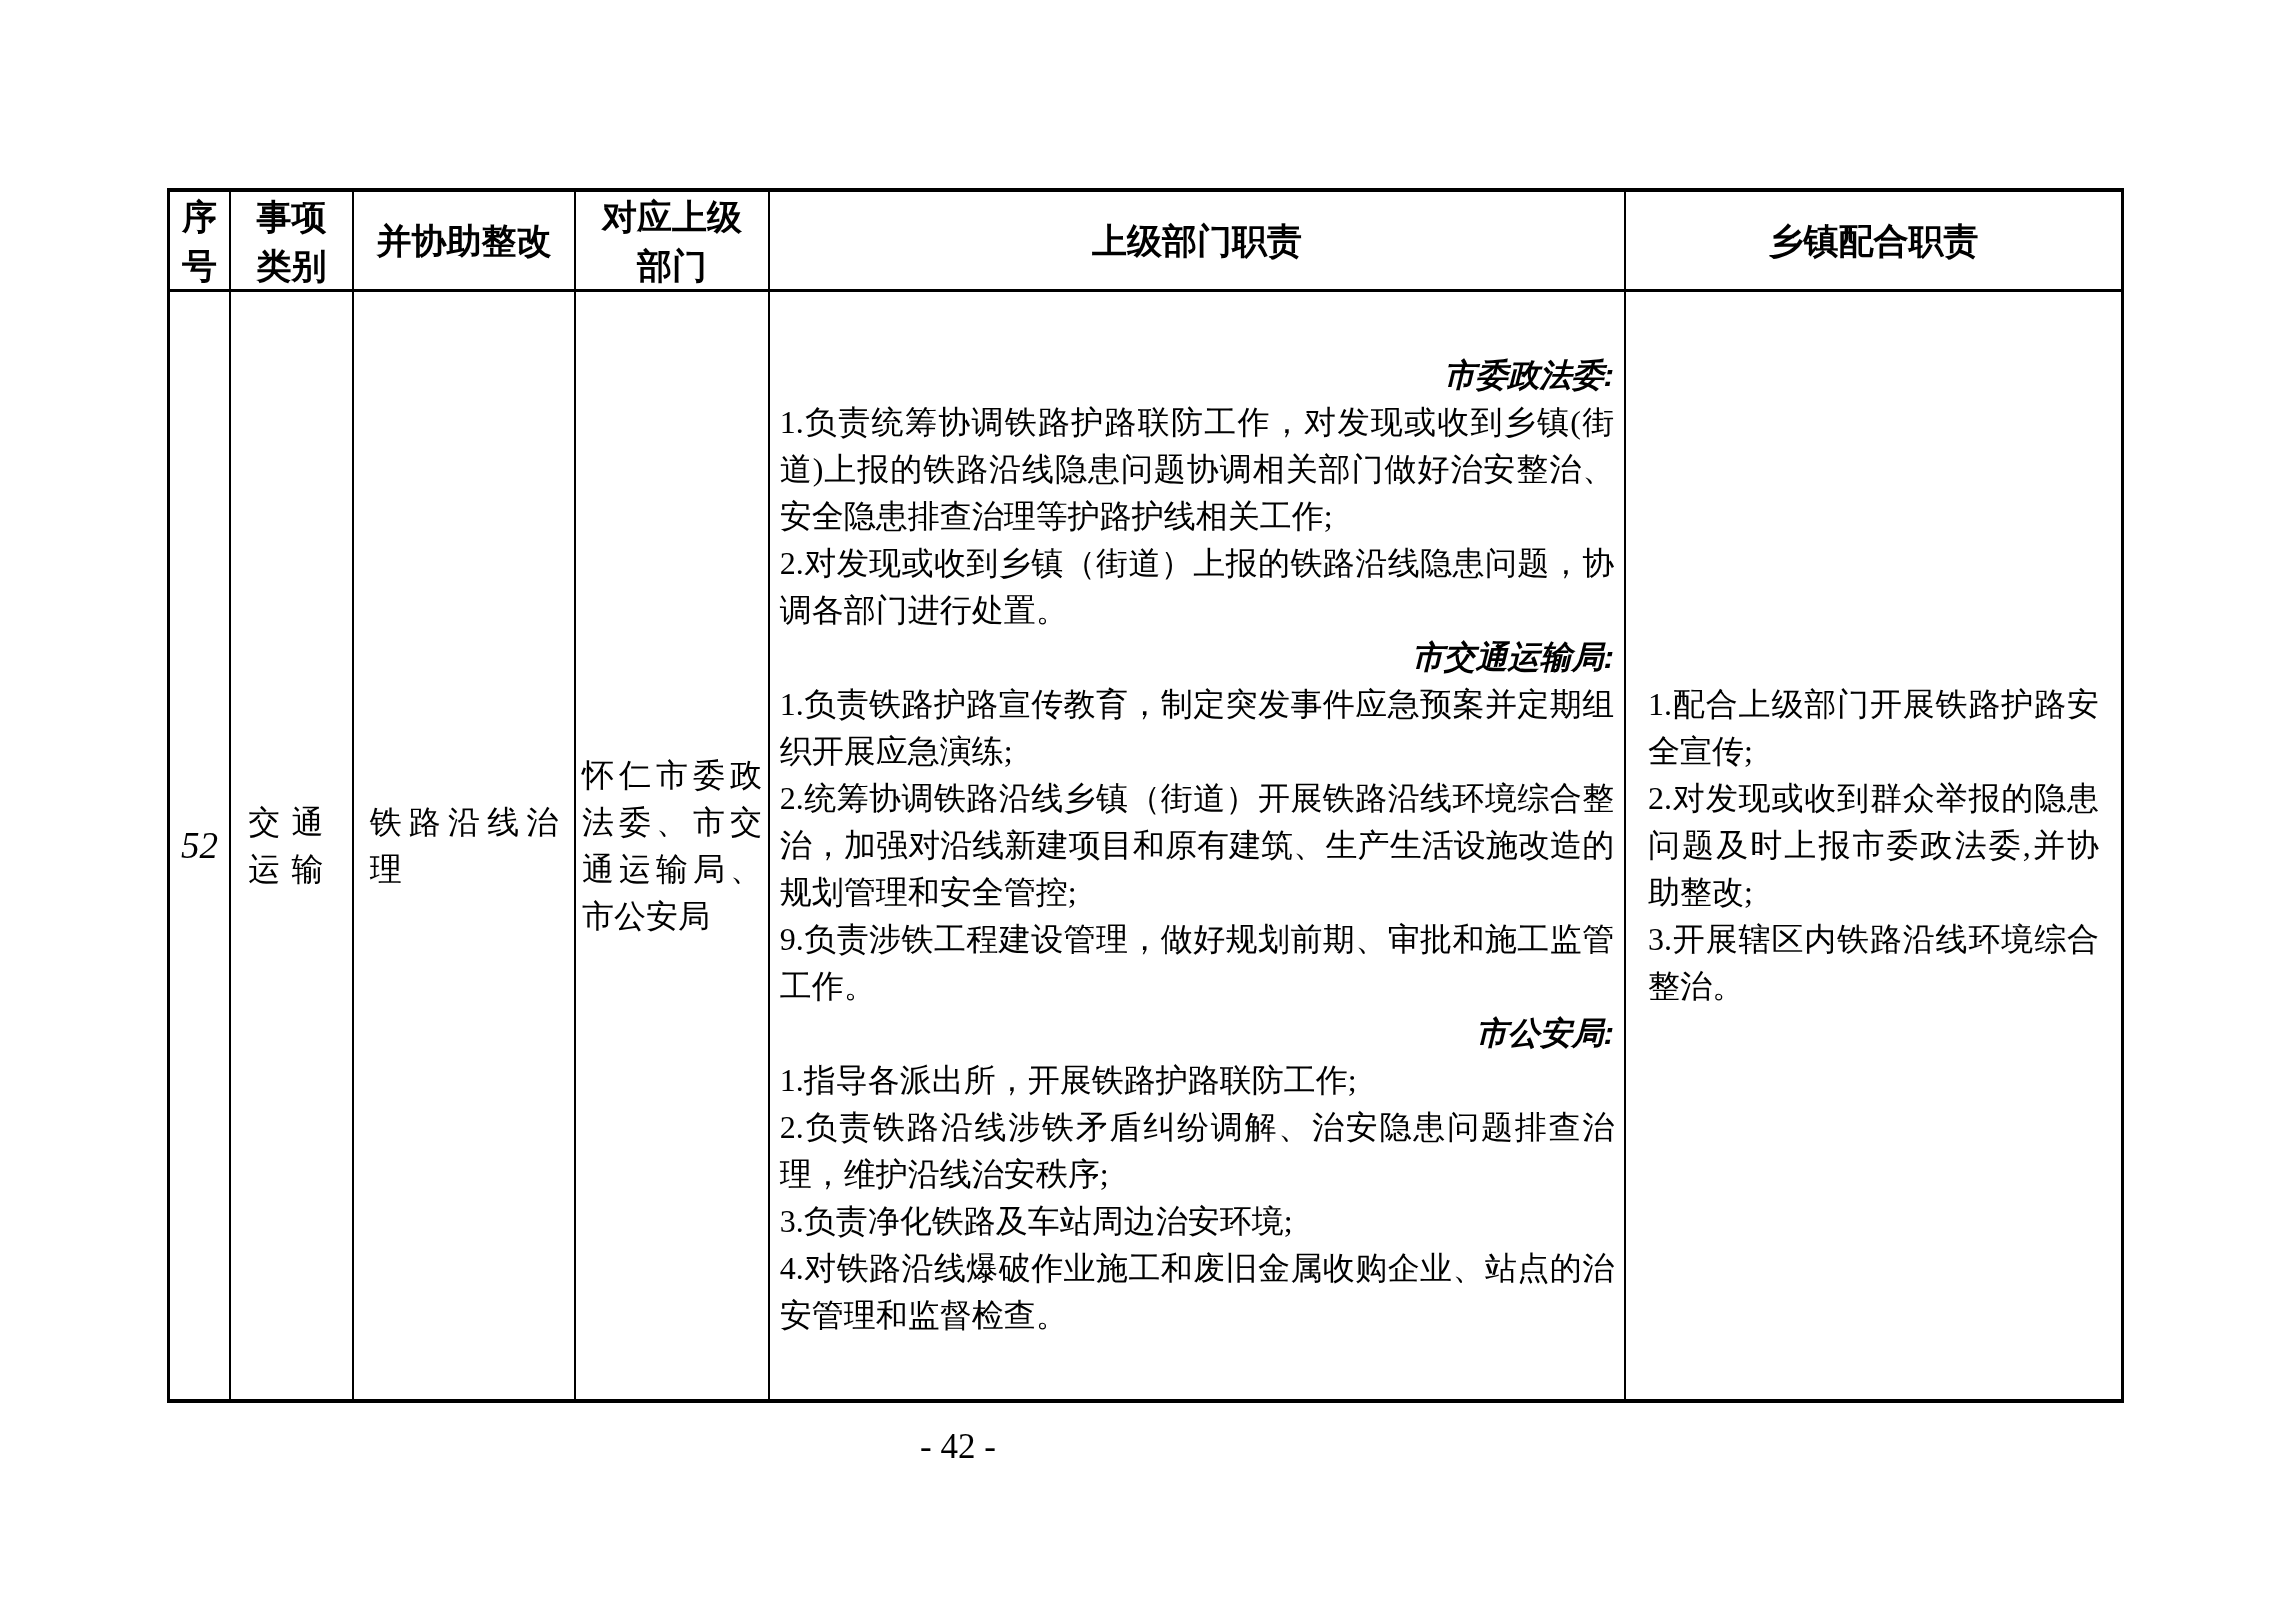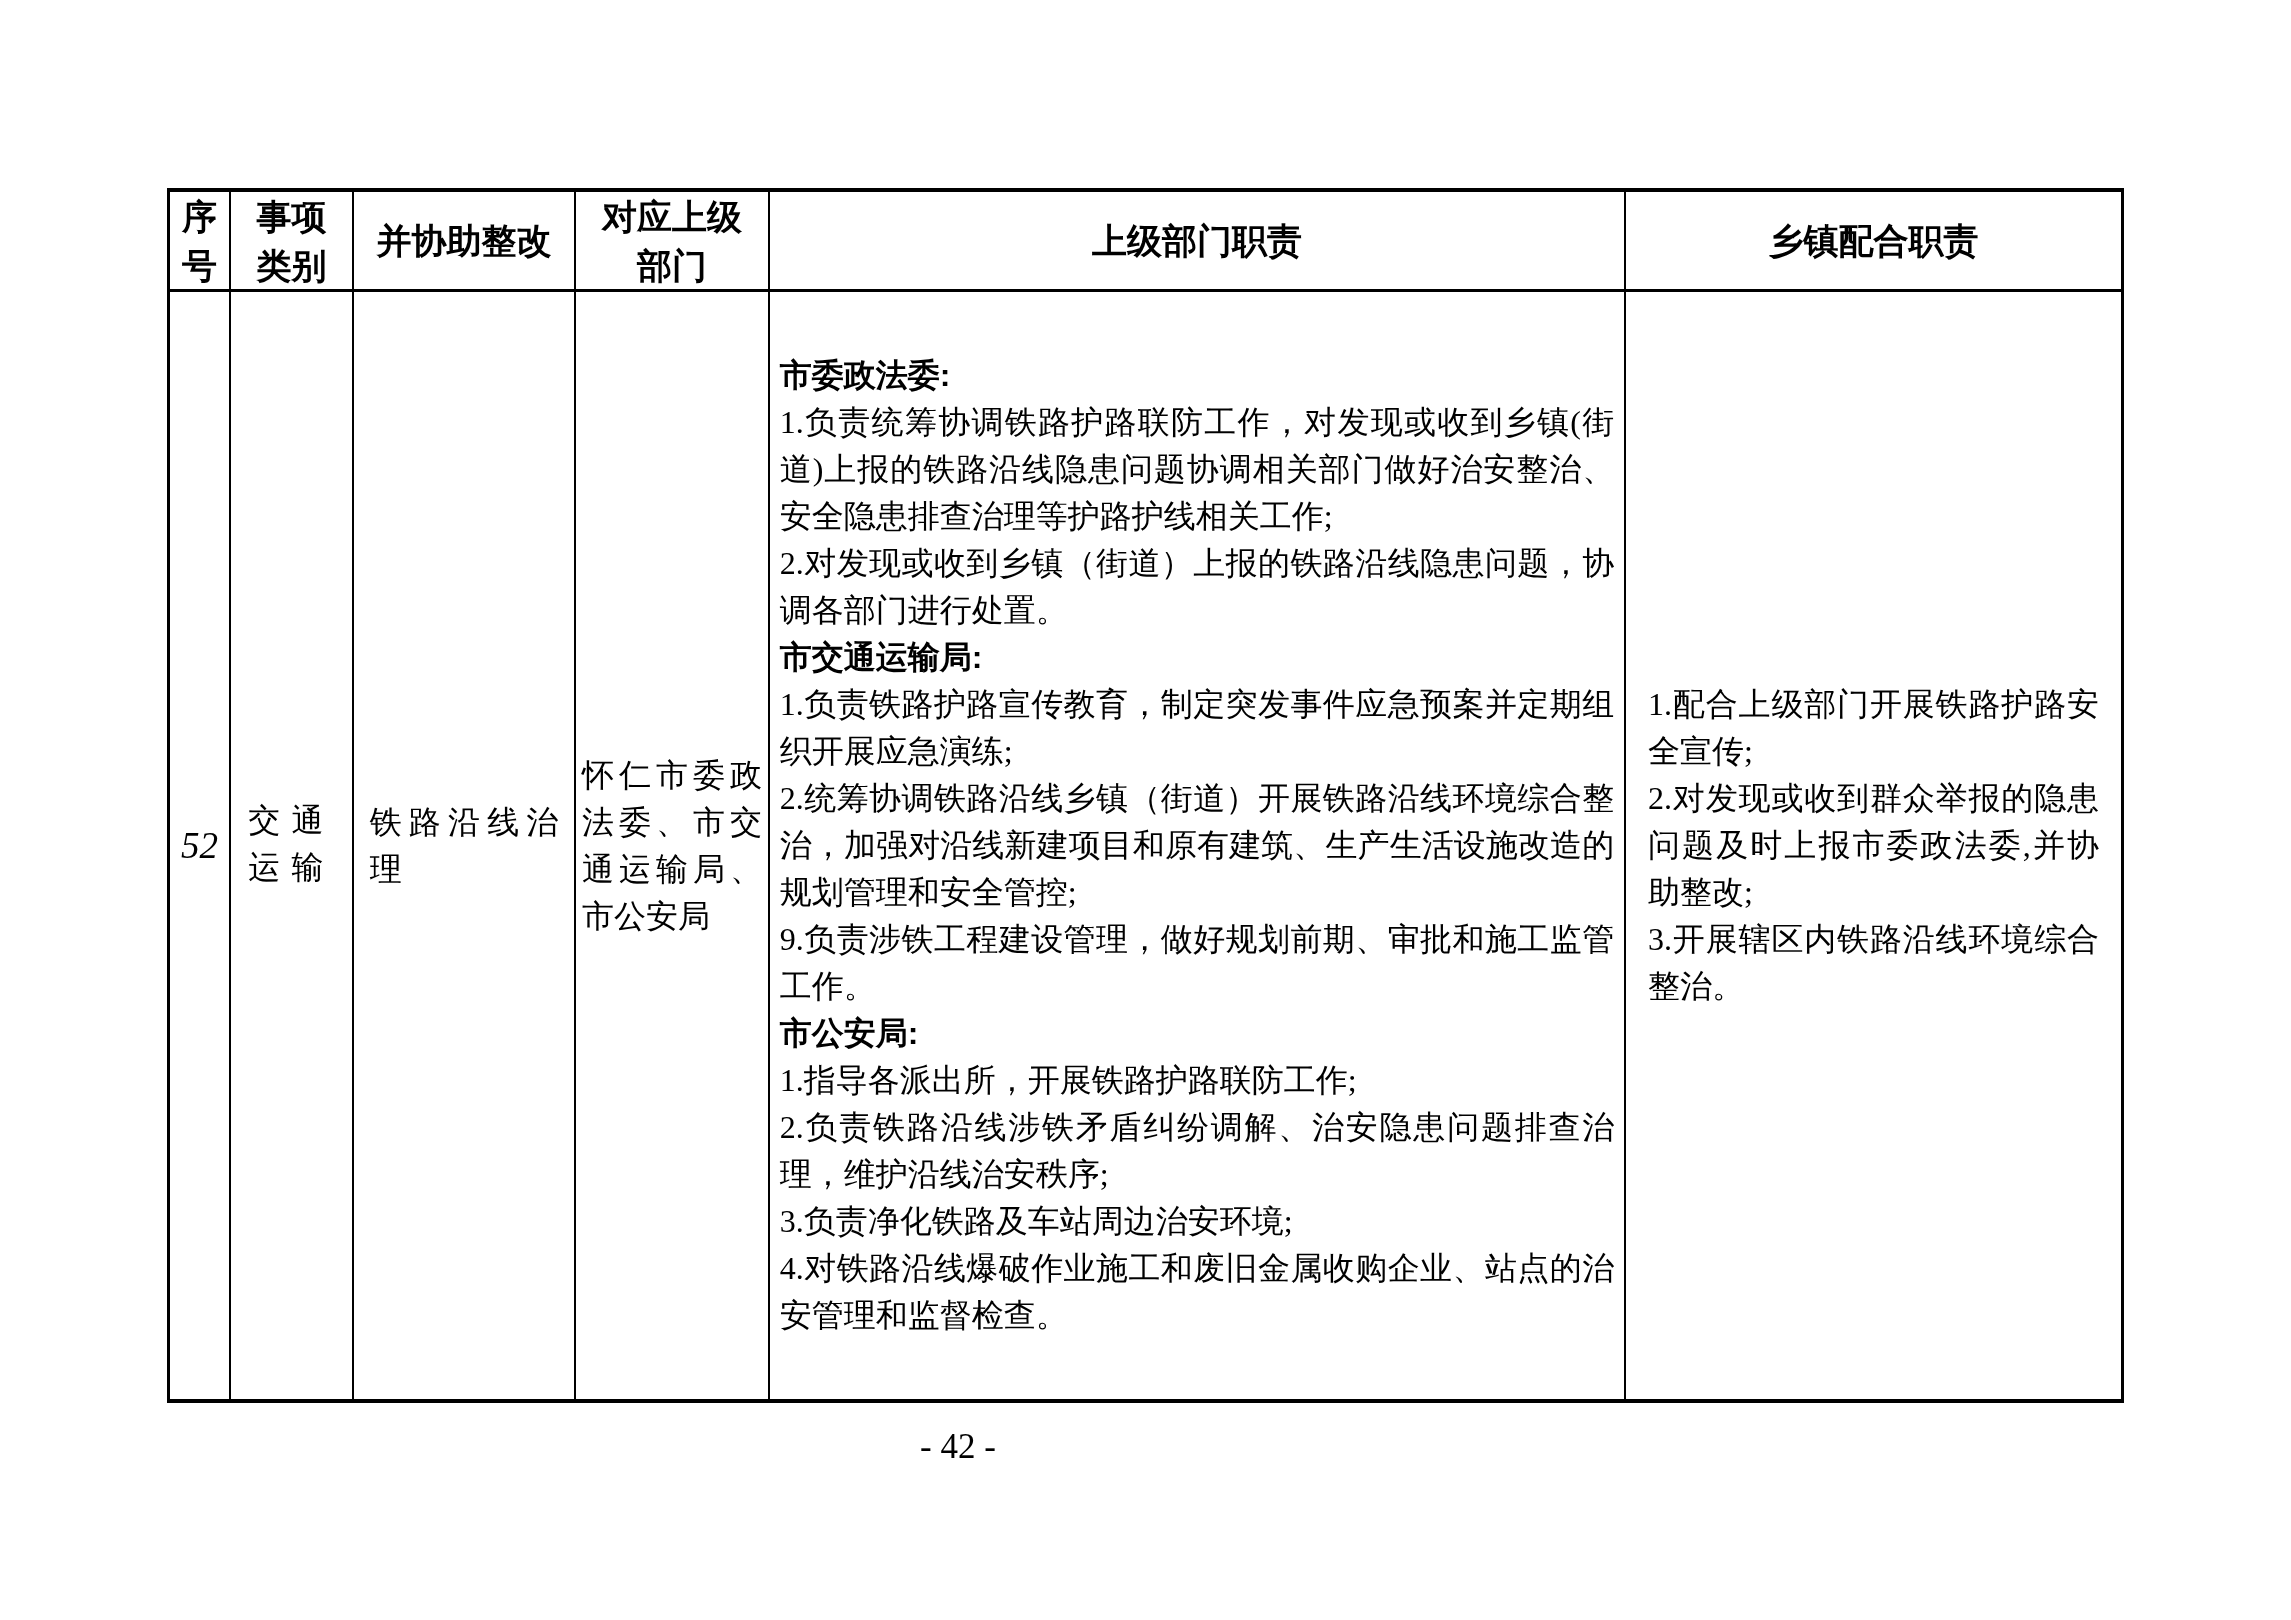--- a/index.html
+++ b/index.html
@@ -63,21 +63,20 @@
     align-items: center;
     font-size: 37px;
     font-style: italic;
   }
 
   .td-category {
     align-items: center;
     text-align: center;
     letter-spacing: 0.35em;
     white-space: pre-line;
-    font-family: Liberation Mono, monospace;
   }
 
   .td-name {
     padding: 0 15.7px;
   }
   .td-dept {
     padding: 0 5.9px;
   }
   .td-duties {
     padding: 0 9.8px;
@@ -92,21 +91,22 @@
   }
 
   p.duty-line {
     margin: 0;
     text-align: justify;
     text-justify: inter-character;
   }
   p.duty-line.duty-heading {
     font-family: "Liberation Sans", "DejaVu Sans", sans-serif;
     font-weight: 700;
-    text-align: left;
+    text-align: right;
+    font-style: italic;
   }
 
   .footer {
     position: absolute;
     top: 1423px;
     left: 0;
     width: 1916px;
     text-align: center;
     font-size: 35px;
     line-height: 47px;

